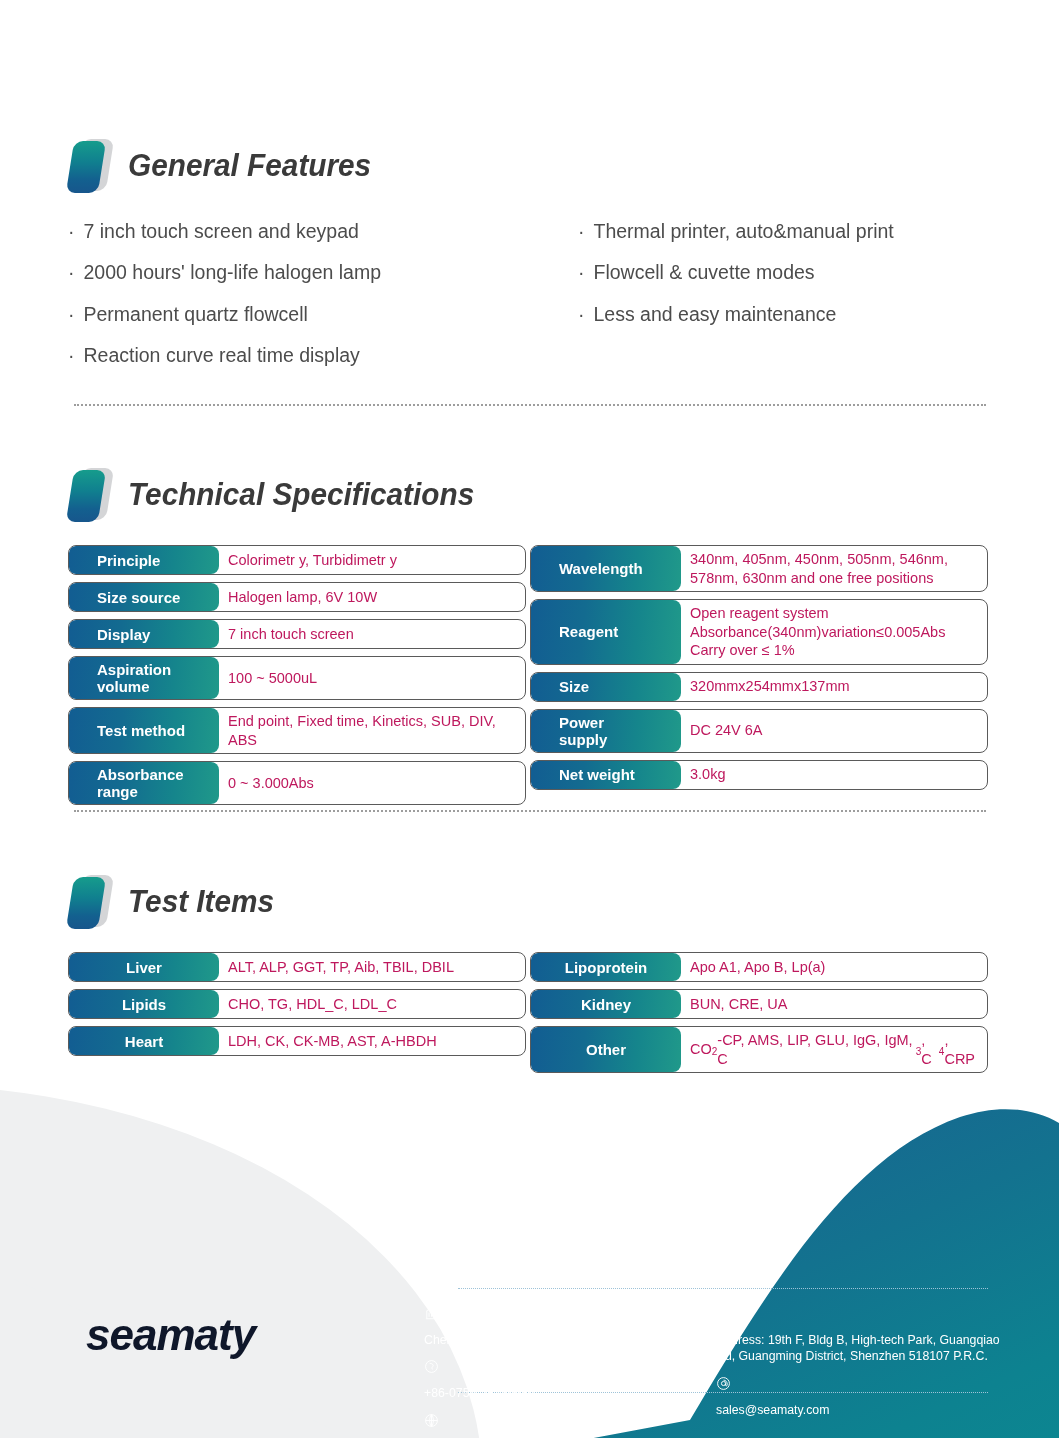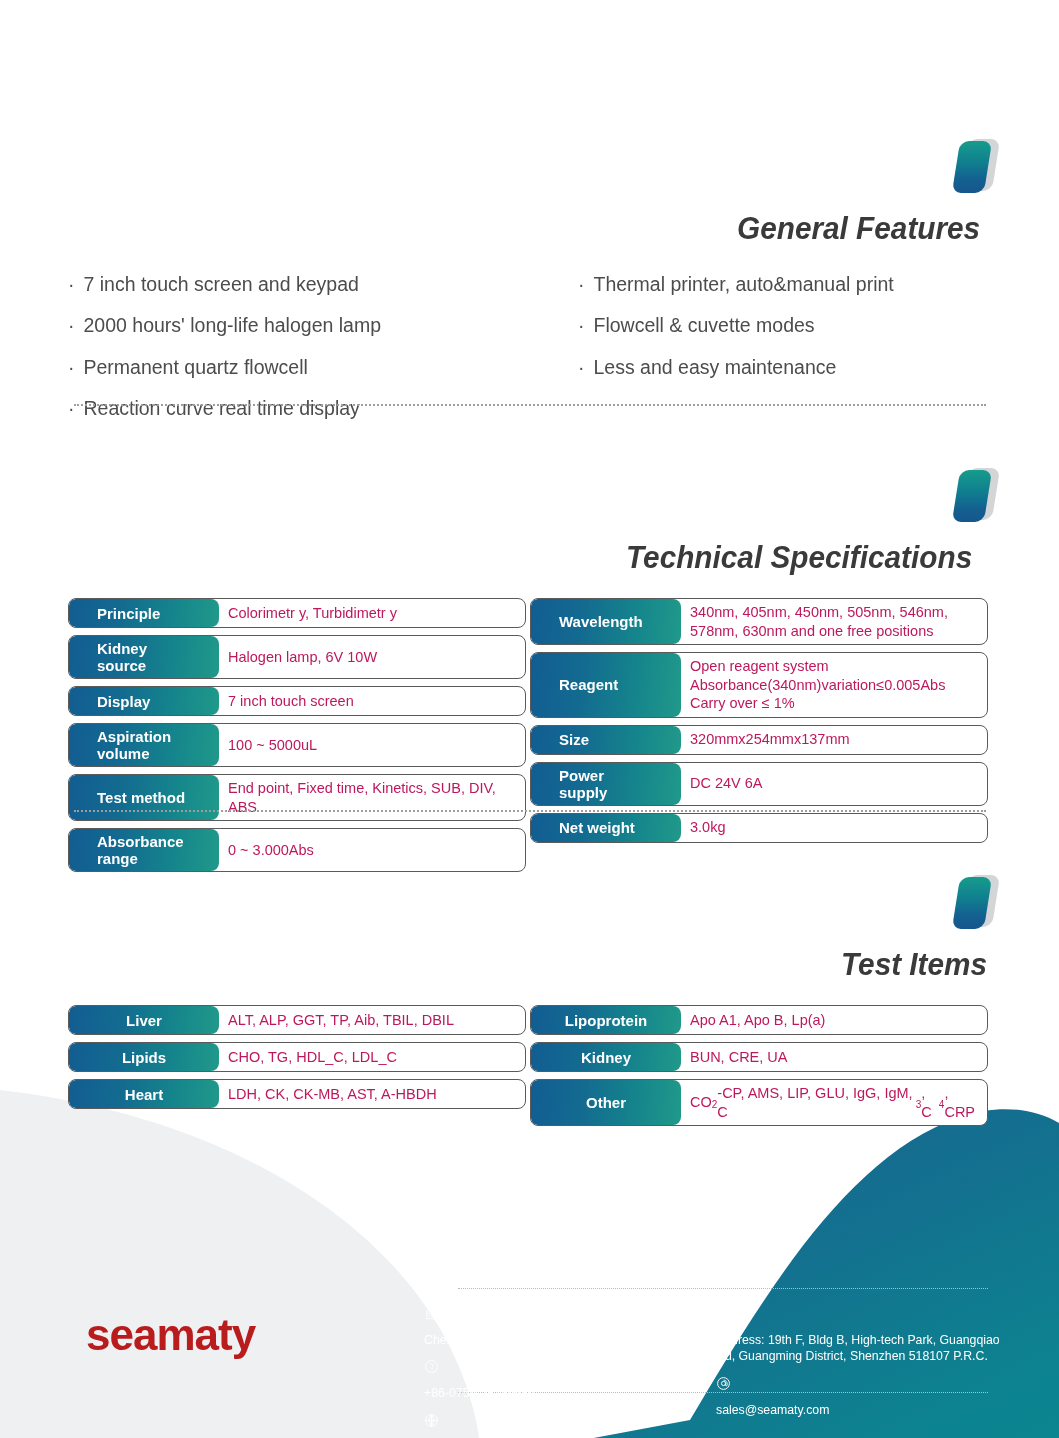--- a/index.html
+++ b/index.html
@@ -30,21 +30,21 @@
   .bg-blob {
     position: absolute; left: 150px; top: 1085px;
     width: 1000px; height: 420px;
     background: linear-gradient(155deg, #16568c 0%, #1a5e92 22%, #13728f 55%, #0d8290 78%, #0b8a92 100%);
     z-index: 1;
     clip-path: path("M 540 335 C 620 200, 700 70, 810 32 C 930 -8, 1000 110, 1000 260 L 1000 420 L 85 420 Z");
   }
 
   
   .section { position: relative; z-index: 3; }
-  .sec-head { display: flex; align-items: flex-end; gap: 16px; flex-direction: column; }
+  .sec-head { display: flex; align-items: center; gap: 16px; }
   .sec-icon { position: relative; width: 44px; height: 58px; flex: 0 0 auto; }
   .sec-icon .shadow {
     position: absolute; left: 10px; top: 3px; width: 32px; height: 52px;
     background: #d4d5d7; border-radius: 9px;
     transform: skewX(-9deg);
   }
   .sec-icon .front {
     position: absolute; left: 2px; top: 5px; width: 32px; height: 52px;
     background: linear-gradient(180deg, #169c8c 0%, #10808f 40%, #13608f 75%, #17568c 100%);
     border-radius: 9px;
@@ -110,22 +110,22 @@
     padding: 4px 6px 4px 9px;
     font-size: 14.5px; color: #be185d;
     line-height: 1.28;
   }
   
   #test-items .row-label { justify-content: center; font-size: 15px; }
   #test-items .row-value { font-size: 14.5px; }
   .row-value sub { font-size: 10px; vertical-align: baseline; position: relative; top: 3px; }
   .logo {
     position: absolute; left: 86px; top: 1310px;
-    font-size: 44px; font-weight: bold;
-    color: #b91c1c; letter-spacing: -1px; z-index: 5;
+    font-size: 44px; font-style: italic; font-weight: bold;
+    color: #0f172a; letter-spacing: -1px; z-index: 5;
     font-family: "Liberation Sans", sans-serif;
   }
   .foot-divider {
     position: absolute; left: 458px; width: 530px; height: 0;
     border-top: 1.5px dotted #9fc3d8; z-index: 5;
   }
   #foot-div-top { top: 1288px; }
   #foot-div-bot { top: 1392px; }
 
   .contact-wrap { position: absolute; left: 424px; top: 1305px; display: flex; gap: 22px; z-index: 5; }
@@ -199,21 +199,21 @@
       </div>
       <div class="sec-title">Technical Specifications</div>
     </div>
     <div class="tbl-cols">
       <div class="tbl-col left">
         <div class="row">
           <div class="row-label">Principle</div>
           <div class="row-value">Colorimetr y, Turbidimetr y</div>
         </div>
         <div class="row">
-          <div class="row-label">Kidney source</div>
+          <div class="row-label">Size source</div>
           <div class="row-value">Halogen lamp, 6V 10W</div>
         </div>
         <div class="row">
           <div class="row-label">Display</div>
           <div class="row-value">7 inch touch screen</div>
         </div>
         <div class="row">
           <div class="row-label">Aspiration volume</div>
           <div class="row-value">100 ~ 5000uL</div>
         </div>

